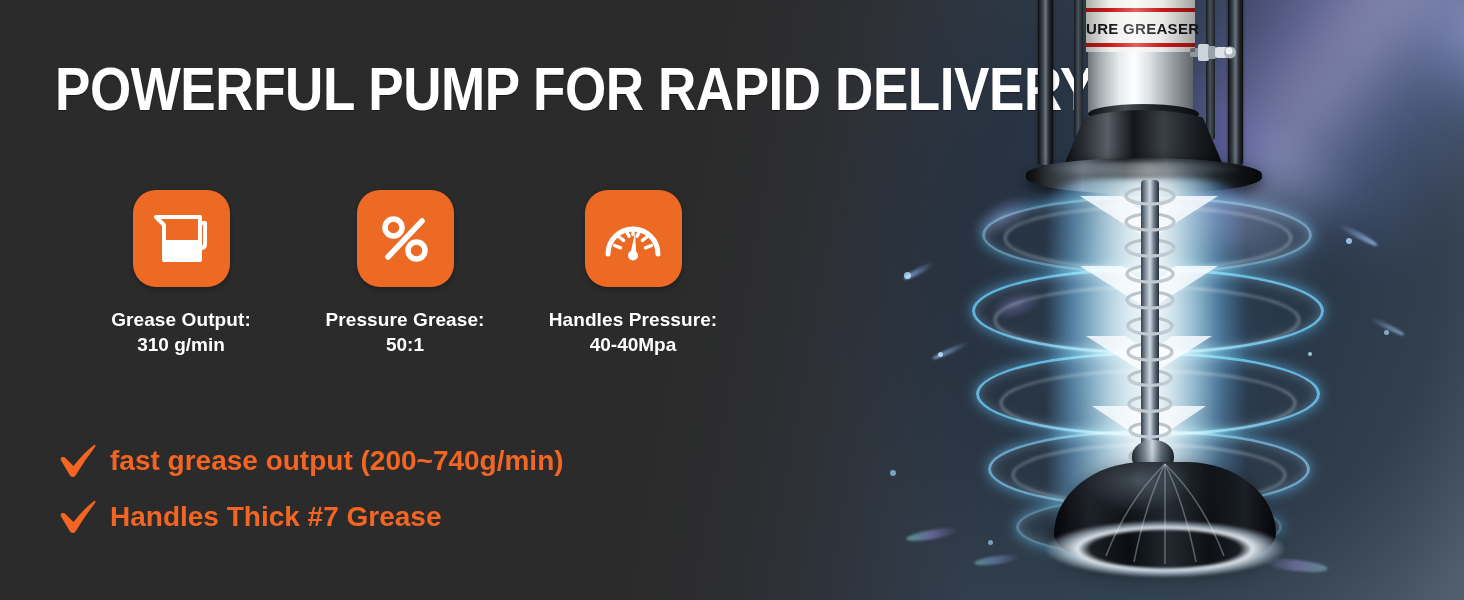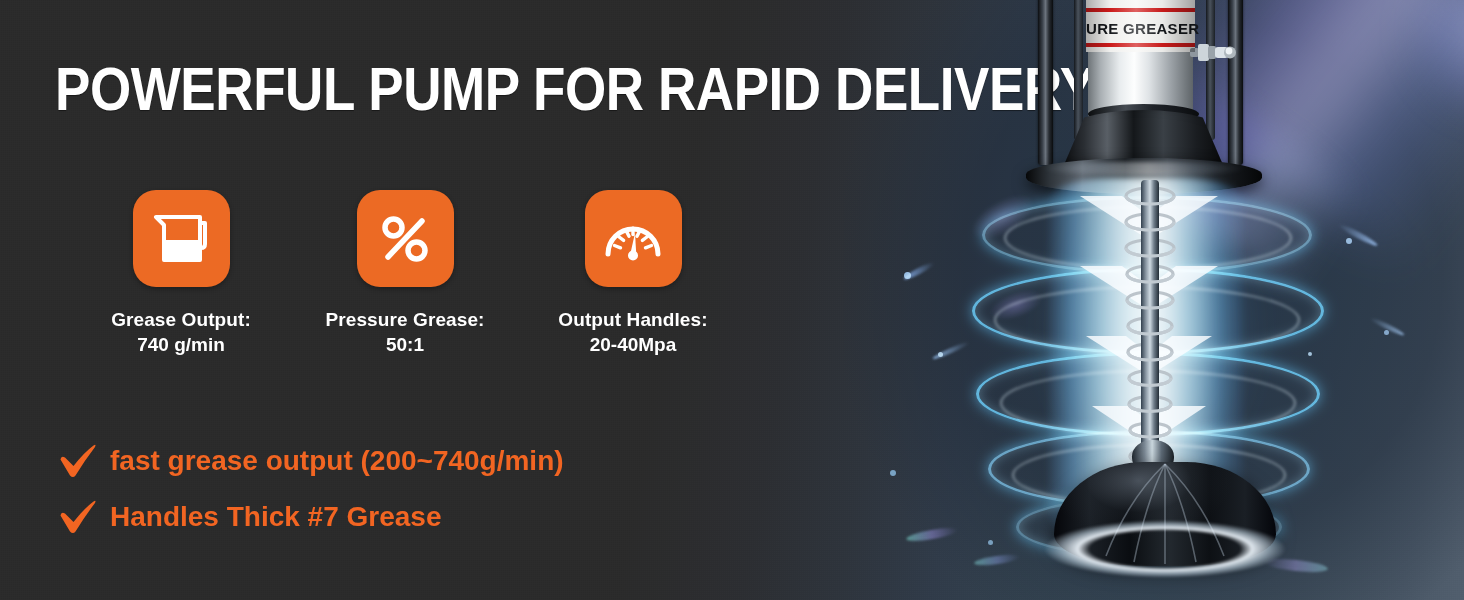--- a/index.html
+++ b/index.html
@@ -362,21 +362,21 @@
 
             <path d="M4 5 L48 5 L48 48 L12 48 L12 13 Z" stroke="#ffffff" stroke-width="4" stroke-linejoin="round" fill="none"></path>
 
             <path d="M12 28 L48 28 L48 48 L12 48 Z" fill="#ffffff"></path>
 
             <path d="M48 11 L53 11 L53 32 Q53 36 49 36 L46 36" stroke="#ffffff" stroke-width="4" fill="none" stroke-linecap="round" stroke-linejoin="round"></path>
           </svg>
         </span>
       </div>
       <div class="spec-label">Grease Output:</div>
-      <div class="spec-value">740 g/min</div>
+      <div class="spec-value">310 g/min</div>
     </div>
 
     <div class="spec">
       <div class="tile">
         <span>
           <svg width="54" height="54" viewBox="0 0 54 54" fill="none">
             <circle cx="15.5" cy="15.5" r="8.5" stroke="#ffffff" stroke-width="5.5" fill="none"></circle>
             <circle cx="38.5" cy="38.5" r="8.5" stroke="#ffffff" stroke-width="5.5" fill="none"></circle>
             <line x1="44" y1="9" x2="10" y2="45" stroke="#ffffff" stroke-width="5.5" stroke-linecap="round"></line>
           </svg>
@@ -399,22 +399,22 @@
             <line x1="30" y1="16.2" x2="30" y2="22.6" stroke="#ffffff" stroke-width="3.4" stroke-linecap="round"></line>
             <line x1="37" y1="18.4" x2="34" y2="24.2" stroke="#ffffff" stroke-width="3.4" stroke-linecap="round"></line>
             <line x1="44.5" y1="24.5" x2="39.4" y2="28.4" stroke="#ffffff" stroke-width="3.4" stroke-linecap="round"></line>
             <line x1="48.5" y1="33.5" x2="42.5" y2="35.8" stroke="#ffffff" stroke-width="3.4" stroke-linecap="round"></line>
 
             <path d="M30 44 L27.2 42.4 L32 21 L33.2 41.2 Z" fill="#ffffff"></path>
             <circle cx="30" cy="43.5" r="5" fill="#ffffff"></circle>
           </svg>
         </span>
       </div>
-      <div class="spec-label">Output Handles:</div>
-      <div class="spec-value">20-40Mpa</div>
+      <div class="spec-label">Handles Pressure:</div>
+      <div class="spec-value">40-40Mpa</div>
     </div>
 
   </div>
 
   <div class="bullets">
 
     <div class="bullet">
       <span class="check">
         <svg width="40" height="34" viewBox="0 0 40 34" fill="none">
           <path d="M2.5 15.5 Q3 11.5 7 13.5 L15.5 22 Q26 8.5 35.5 1.5 Q38.5 -0.5 37 3 Q27 16 17.5 31.5 Q15 34.5 12 31.5 Z" fill="#f26522"></path>

